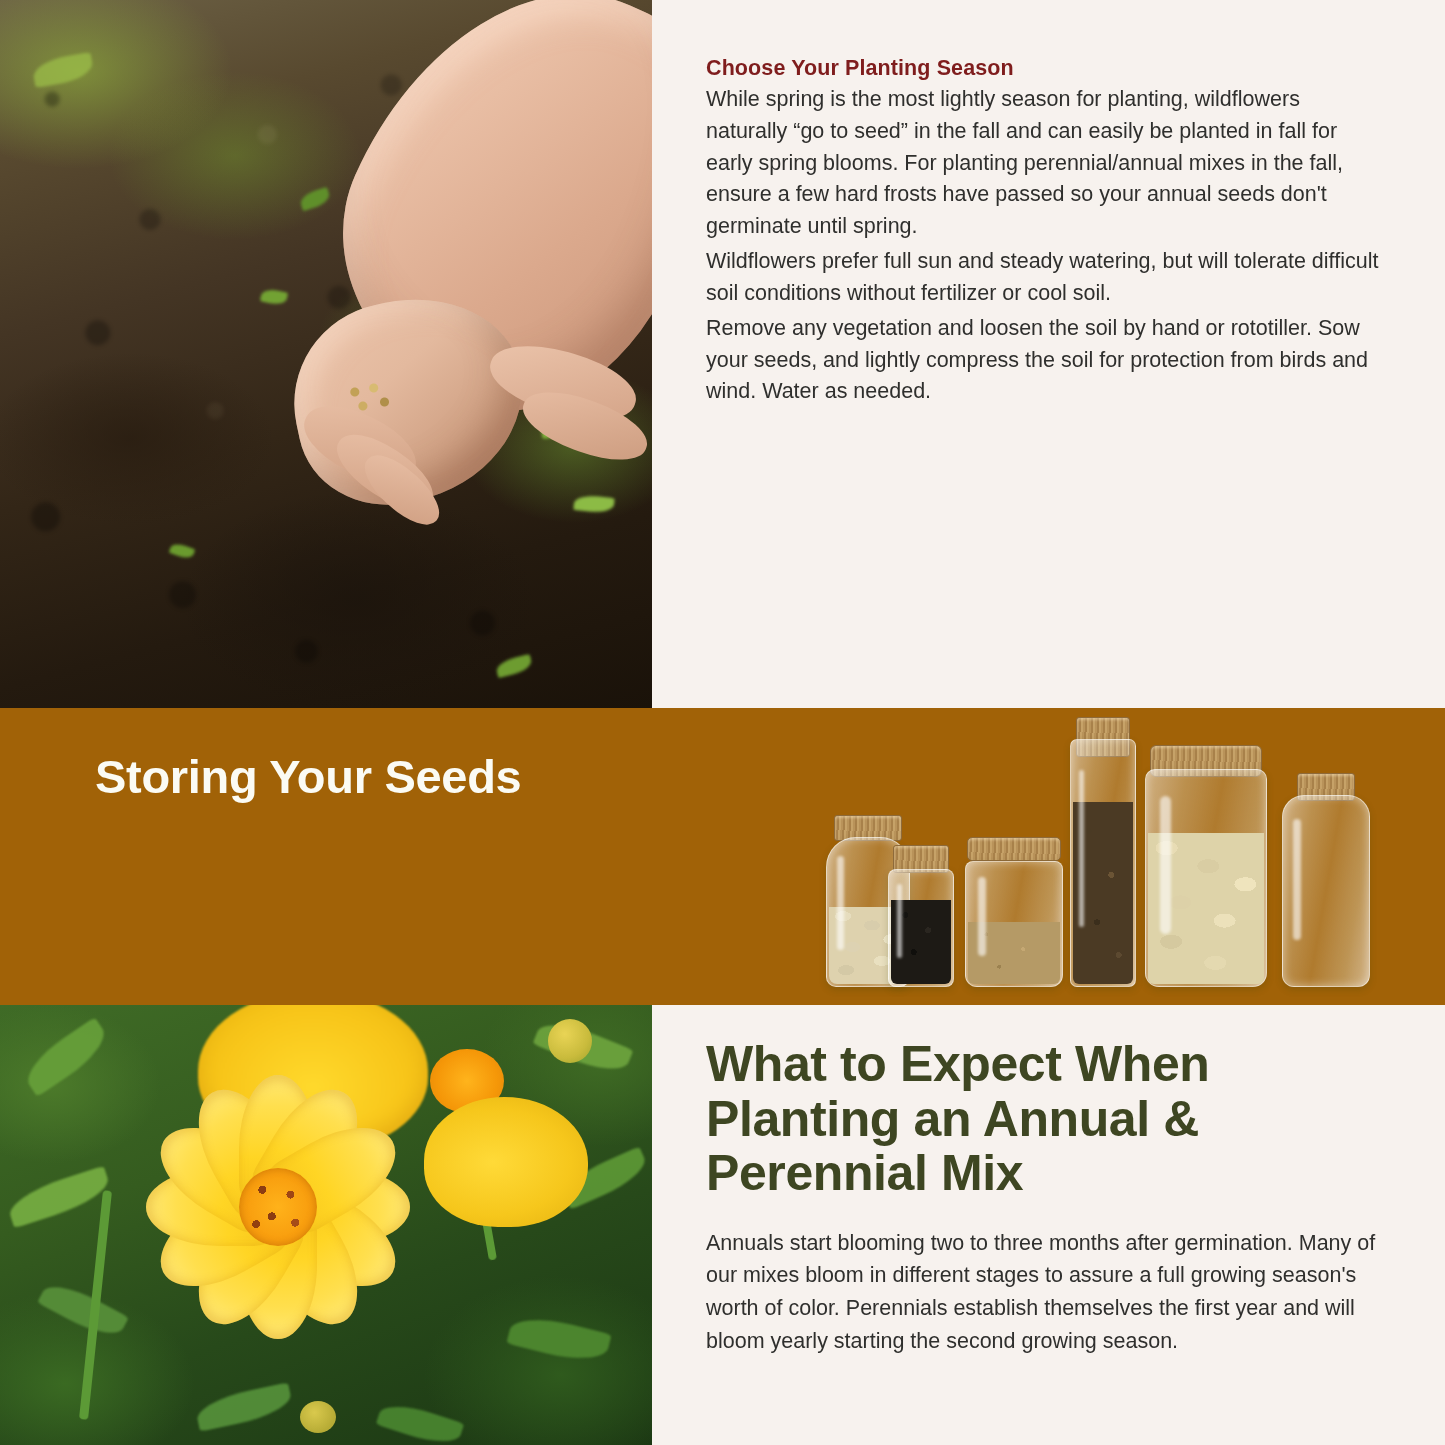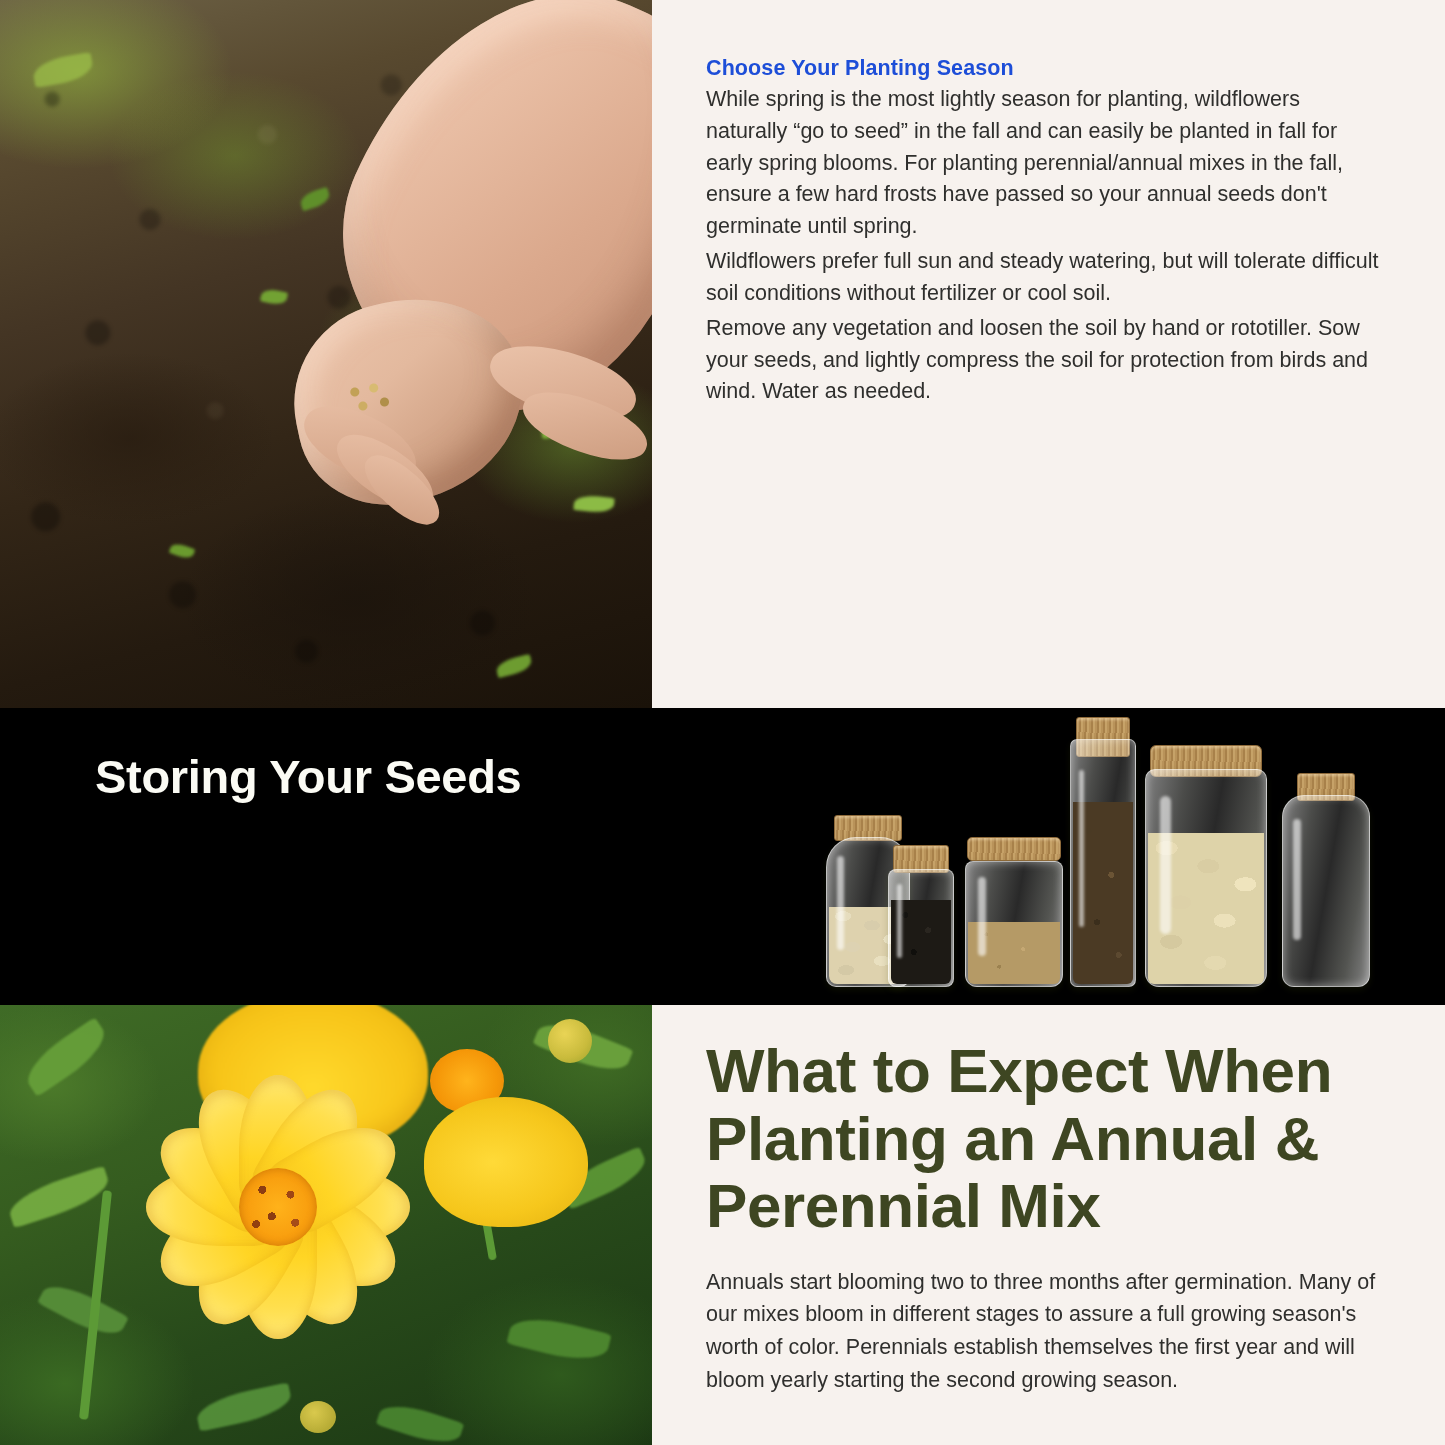--- a/index.html
+++ b/index.html
@@ -78,25 +78,25 @@
         background:
           radial-gradient(circle at 20% 35%, #c2a157 0 4px, transparent 5px),
           radial-gradient(circle at 55% 25%, #d8bb72 0 4px, transparent 5px),
           radial-gradient(circle at 75% 60%, #b08f4a 0 4px, transparent 5px),
           radial-gradient(circle at 35% 70%, #cdad63 0 4px, transparent 5px);
         filter:blur(.5px); }
 
   .sec1-text { position:absolute; left:652px; top:0; width:793px; height:708px; padding:34px 58px 0 54px; }
 
   .h1 { font-size:50px; line-height:1.07; font-weight:700; color:#3e4622; letter-spacing:-.4px; }
-  .subhead { font-size:21.5px; font-weight:700; color:#1d4ed8; margin-top:22px; letter-spacing:.1px; }
+  .subhead { font-size:21.5px; font-weight:700; color:#7f1d1d; margin-top:22px; letter-spacing:.1px; }
   .para { font-size:21.5px; line-height:1.48; color:#2f2f2d; margin-top:3px; }
 
   
-  .sec2 { position:absolute; left:0; top:708px; width:1445px; height:297px; background:#000000; overflow:hidden; }
+  .sec2 { position:absolute; left:0; top:708px; width:1445px; height:297px; background:#a16207; overflow:hidden; }
   .sec2-text { position:absolute; left:95px; top:44px; width:640px; }
   .h2 { font-size:47px; font-weight:700; color:#fbfbf4; letter-spacing:-.3px; line-height:1.05; }
   .para-light { font-size:21.5px; line-height:1.5; color:#f4f6e4; margin-top:22px; }
 
   .jars { position:absolute; left:820px; top:12px; width:625px; height:285px; }
   .jar { position:absolute; bottom:18px; }
   .jar .glass {
     position:absolute; left:0; bottom:0; width:100%;
     background:linear-gradient(100deg, rgba(255,255,255,.50) 0%, rgba(250,252,245,.30) 26%, rgba(255,255,255,.16) 50%, rgba(245,248,238,.34) 78%, rgba(255,255,255,.52) 100%);
     border:1.5px solid rgba(255,255,255,.62);
@@ -218,21 +218,21 @@
     background:radial-gradient(ellipse at 42% 50%, #ffda38 0%, #f6c71c 58%, #e3b00f 100%);
     border-radius:50% 52% 48% 46%; filter:blur(.7px); }
   .bloom-small { position:absolute; left:430px; top:44px; width:74px; height:64px; border-radius:50%;
     background:radial-gradient(circle, #ffb41c 0%, #f59708 62%, #e2870a 100%); filter:blur(.6px); }
   .bud { position:absolute; left:548px; top:14px; width:44px; height:44px; border-radius:50%;
     background:radial-gradient(circle at 38% 34%, #e9d455, #c9bb3c 60%, #9fa32c 100%); filter:blur(.6px); }
   .bud2 { position:absolute; left:300px; top:396px; width:36px; height:32px; border-radius:50%;
     background:radial-gradient(circle at 40% 36%, #d9c94d, #b6ab35 70%); filter:blur(.7px); }
 
   .sec3-text { position:absolute; left:652px; top:0; width:793px; height:440px; padding:32px 56px 0 54px; }
-  .h3 { font-size:62px; line-height:1.09; font-weight:700; color:#3e4622; letter-spacing:-.4px; }
+  .h3 { font-size:50px; line-height:1.09; font-weight:700; color:#3e4622; letter-spacing:-.4px; }
   .para3 { font-size:21.5px; line-height:1.52; color:#2f2f2d; margin-top:26px; }
 </style>
 </head>
 <body>
 
 <div class="page">
 
   <div class="sec1">
 
     <div class="photo-soil">

